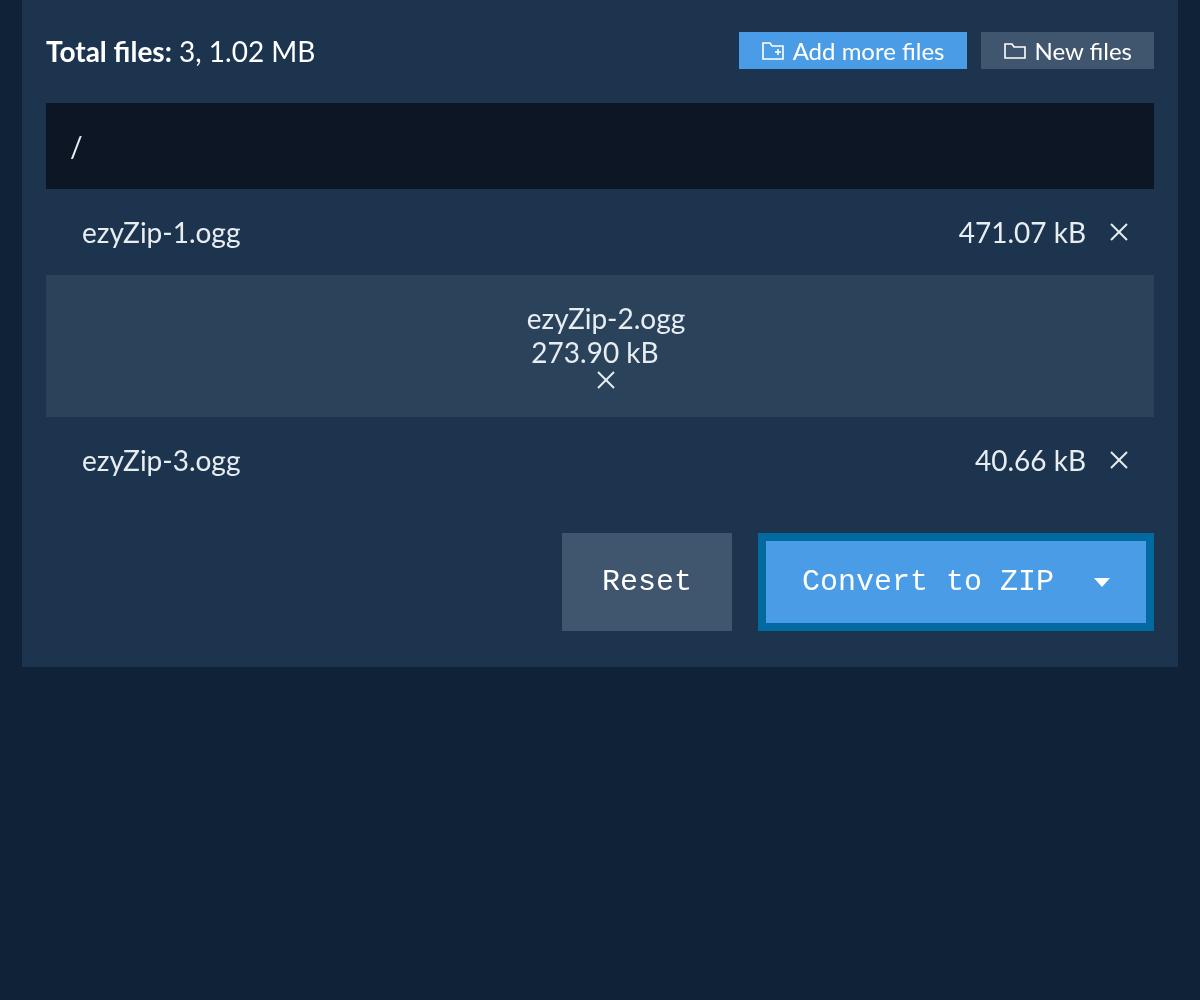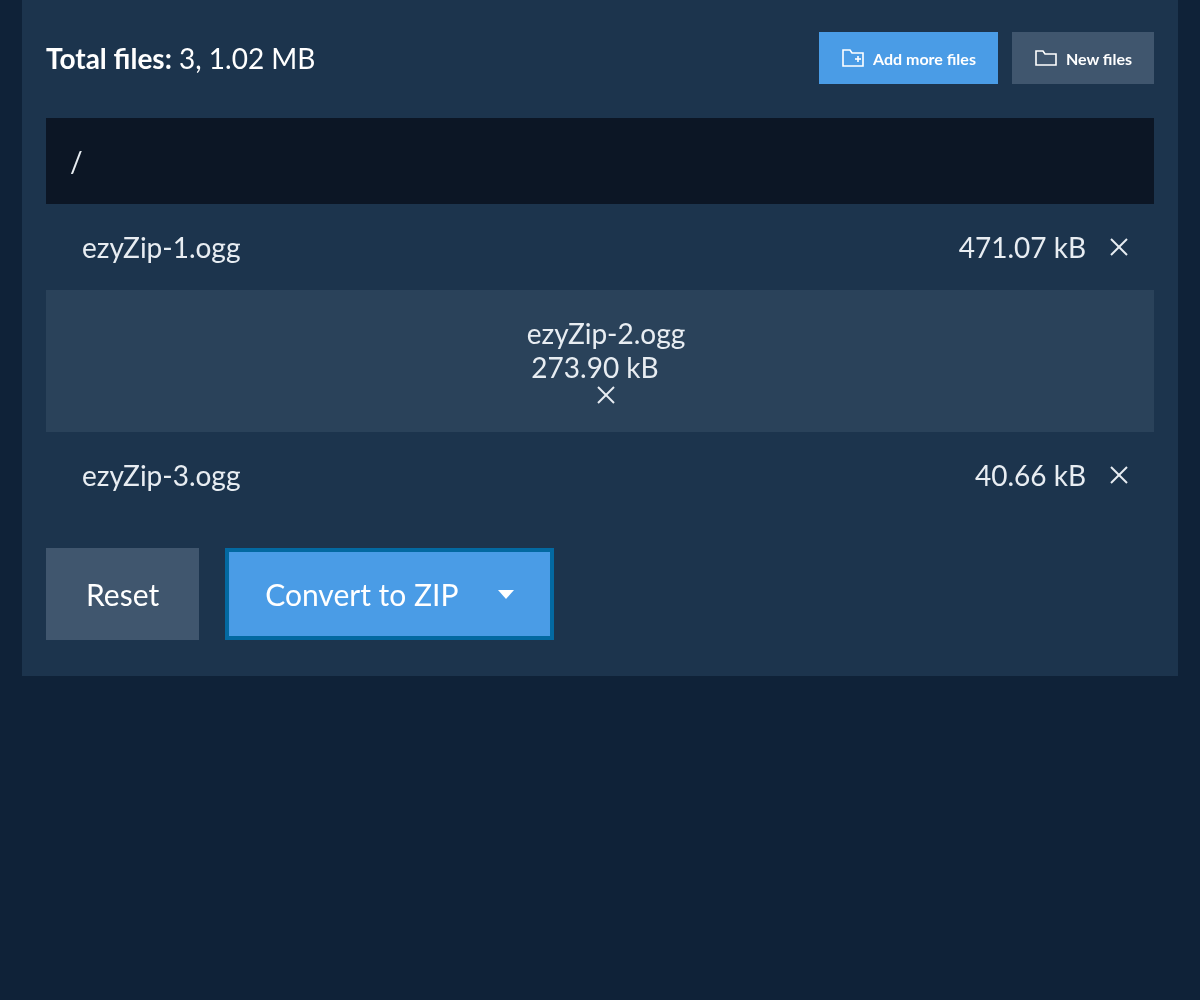--- a/index.html
+++ b/index.html
@@ -49,23 +49,23 @@
     }
     .btn {
       display: inline-flex;
       align-items: center;
       justify-content: center;
       gap: 8px;
       border: none;
       cursor: pointer;
       font-family: inherit;
       color: #fff;
-      font-size: 16px;
-      padding: 16px 22px;
-      font-weight: 700;
+      font-size: 24px;
+      padding: 4px 22px;
+      font-weight: 400;
     }
     .btn-blue {
       background: #4a9ce6;
     }
     .btn-gray {
       background: #40566e;
     }
     .btn .icon {
       display: inline-flex;
       align-items: center;
@@ -100,32 +100,33 @@
     .file-size {
       margin-right: 22px;
     }
     .remove-icon {
       display: inline-flex;
       align-items: center;
       cursor: pointer;
     }
     .footer-row {
       display: flex;
-      justify-content: flex-start;
+      justify-content: flex-end;
       gap: 26px;
       align-items: stretch;
+      font-family: Liberation Mono, monospace;
     }
     .btn-reset {
       background: #40566e;
       font-size: 30px;
       padding: 28px 40px;
       font-weight: 400;
     }
     .convert-wrap {
-      border: 4px solid #0369a1;
+      border: 8px solid #0369a1;
       background: #ec6f6a;
       display: inline-block;
     }
     .btn-convert {
       background: #4a9ce6;
       font-size: 30px;
       padding: 24px 36px;
       font-weight: 400;
       display: inline-flex;
       align-items: center;

